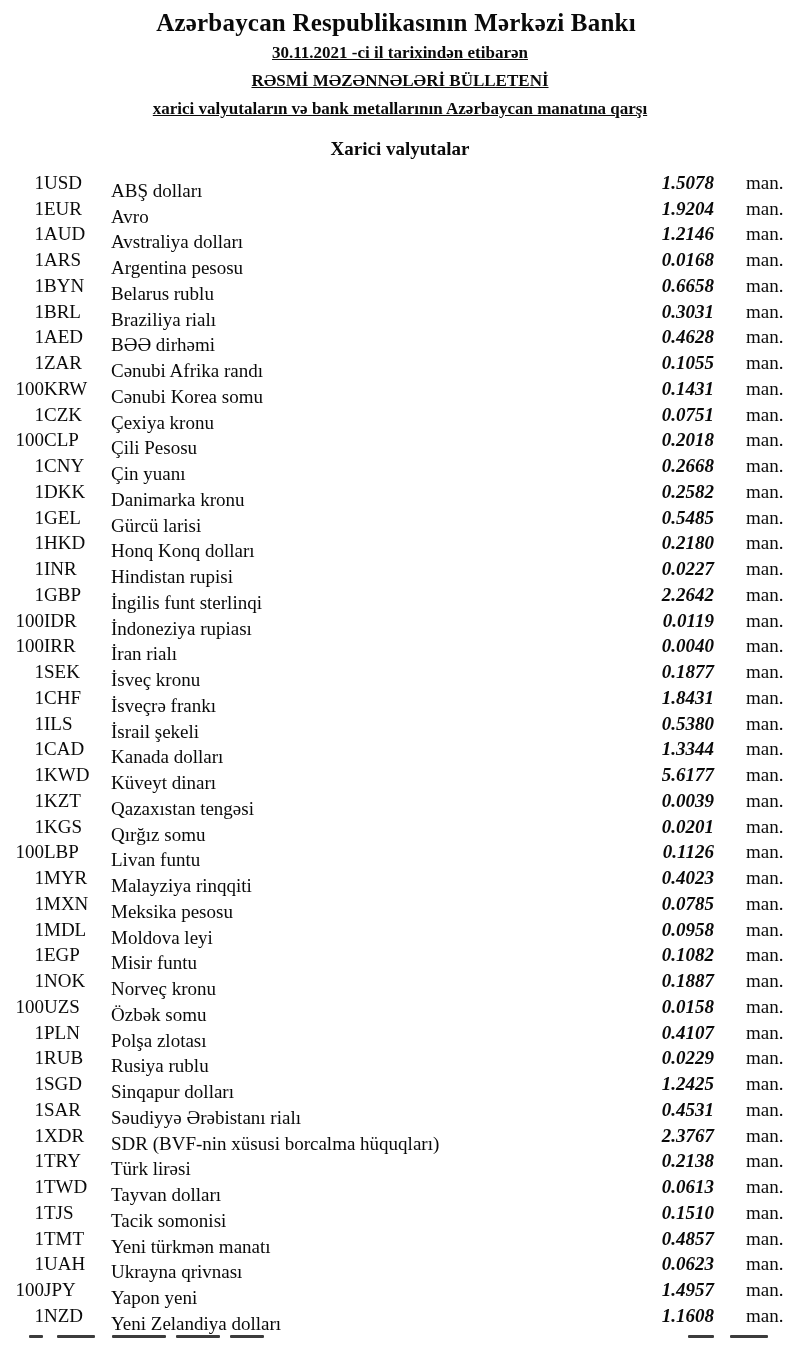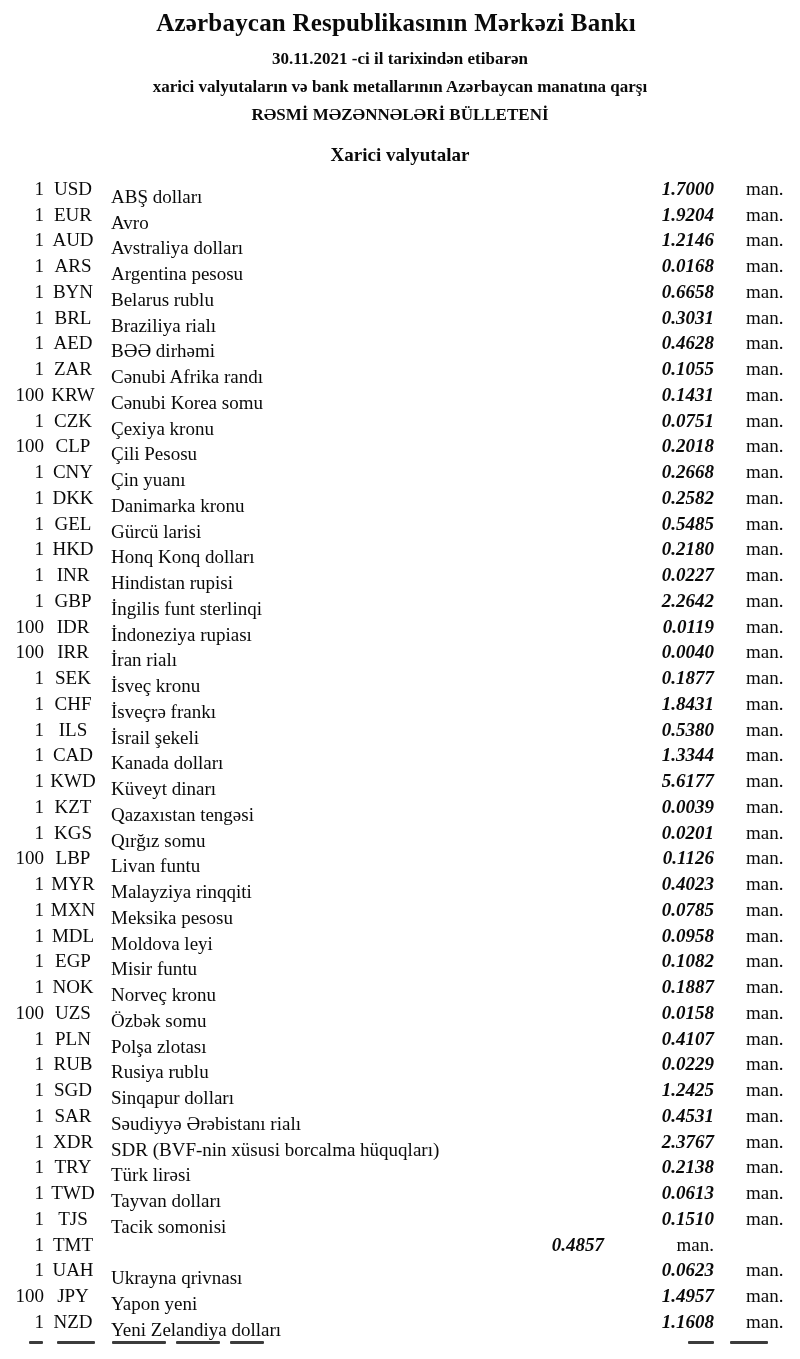--- a/index.html
+++ b/index.html
@@ -22,45 +22,45 @@
     line-height: 30px;
     font-weight: 700;
     letter-spacing: 0.2px;
   }
   .sub-line {
     margin: 0;
     font-size: 17px;
     line-height: 28px;
     font-weight: 700;
   }
-  .sub-block { margin-top: 7px; }
+  .sub-block { margin-top: 1px; text-decoration: underline; }
   .section-title {
     margin: 14px 0 0 0;
     font-size: 19px;
     line-height: 24px;
     font-weight: 700;
     text-align: center;
   }
   .rates-table {
     margin-top: 9px;
     width: 772px;
   }
   .row {
     display: grid;
     grid-template-columns: 44px 58px 1fr 110px 58px;
     height: 25.75px;
     align-items: center;
     font-size: 19px;
   }
   .cell { white-space: nowrap; }
   .cell.qty   { text-align: right; }
-  .cell.code  { text-align: center; font-family: Liberation Serif, serif; }
+  .cell.code  { text-align: left; font-family: Liberation Serif, serif; }
   .cell.name  { text-align: left; padding-left: 9px; overflow: hidden; margin-top: 16px; }
   .cell.rate  { text-align: right; font-weight: 700; font-style: italic; }
-  .cell.unit  { text-align: right; padding-left: 32px; }
+  .cell.unit  { text-align: left; padding-left: 32px; }
   .clipped-row {
     position: relative;
     height: 9px;
     margin-top: 0px;
     width: 772px;
   }
   .frag {
     position: absolute;
     bottom: 0;
     height: 3px;
@@ -68,33 +68,33 @@
     border-radius: 1px;
   }
 </style>
 </head>
 <body>
 
 <div class="doc-header">
   <h1 class="bank-name">Azərbaycan Respublikasının Mərkəzi Bankı</h1>
   <div class="sub-block">
     <p class="sub-line">30.11.2021 -ci il tarixindən etibarən</p>
+    <p class="sub-line">RƏSMİ MƏZƏNNƏLƏRİ BÜLLETENİ</p>
     <p class="sub-line">xarici valyutaların və bank metallarının Azərbaycan manatına qarşı</p>
-    <p class="sub-line">RƏSMİ MƏZƏNNƏLƏRİ BÜLLETENİ</p>
   </div>
 </div>
 
 <h2 class="section-title">Xarici valyutalar</h2>
 
 <div class="rates-table" id="rates-table">
     <div class="row">
       <span class="cell qty">1</span>
       <span class="cell code">USD</span>
       <span class="cell name">ABŞ dolları</span>
-      <span class="cell rate">1.7000</span>
+      <span class="cell rate">1.5078</span>
       <span class="cell unit">man.</span>
     </div>
     <div class="row">
       <span class="cell qty">1</span>
       <span class="cell code">EUR</span>
       <span class="cell name">Avro</span>
       <span class="cell rate">1.9204</span>
       <span class="cell unit">man.</span>
     </div>
     <div class="row">
@@ -366,20 +366,21 @@
     <div class="row">
       <span class="cell qty">1</span>
       <span class="cell code">TJS</span>
       <span class="cell name">Tacik somonisi</span>
       <span class="cell rate">0.1510</span>
       <span class="cell unit">man.</span>
     </div>
     <div class="row">
       <span class="cell qty">1</span>
       <span class="cell code">TMT</span>
+      <span class="cell name">Yeni türkmən manatı</span>
       <span class="cell rate">0.4857</span>
       <span class="cell unit">man.</span>
     </div>
     <div class="row">
       <span class="cell qty">1</span>
       <span class="cell code">UAH</span>
       <span class="cell name">Ukrayna qrivnası</span>
       <span class="cell rate">0.0623</span>
       <span class="cell unit">man.</span>
     </div>

